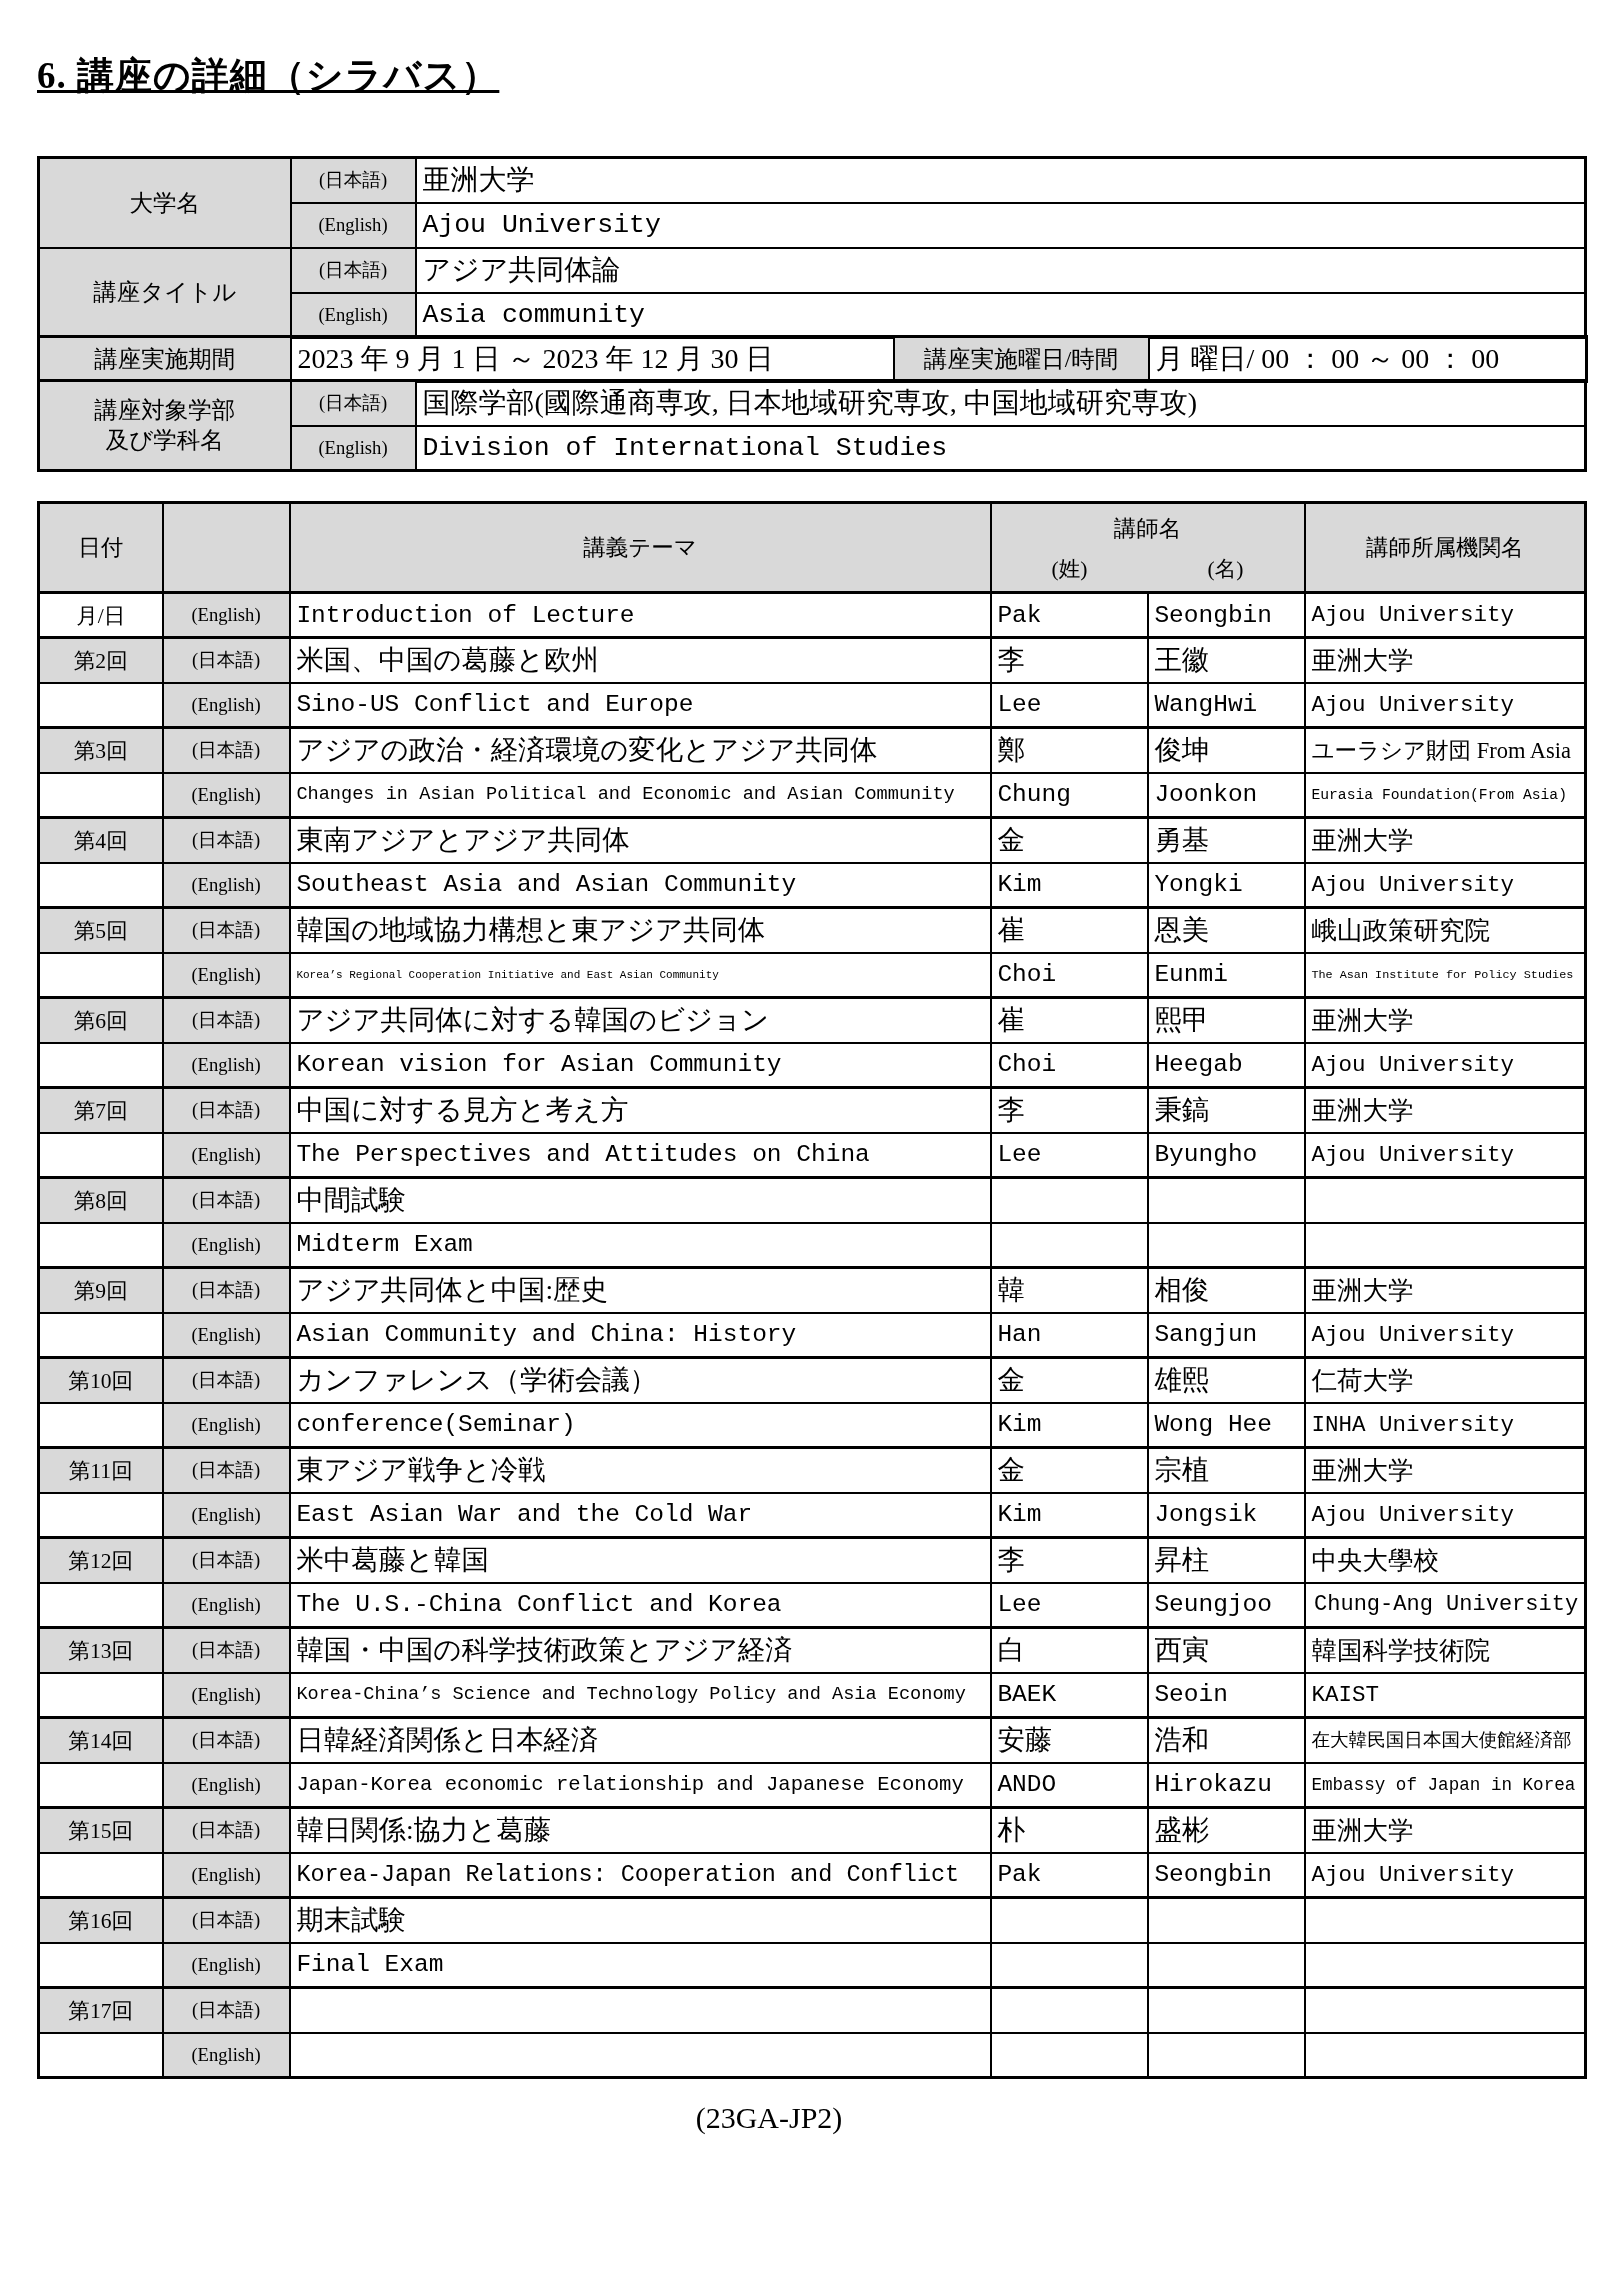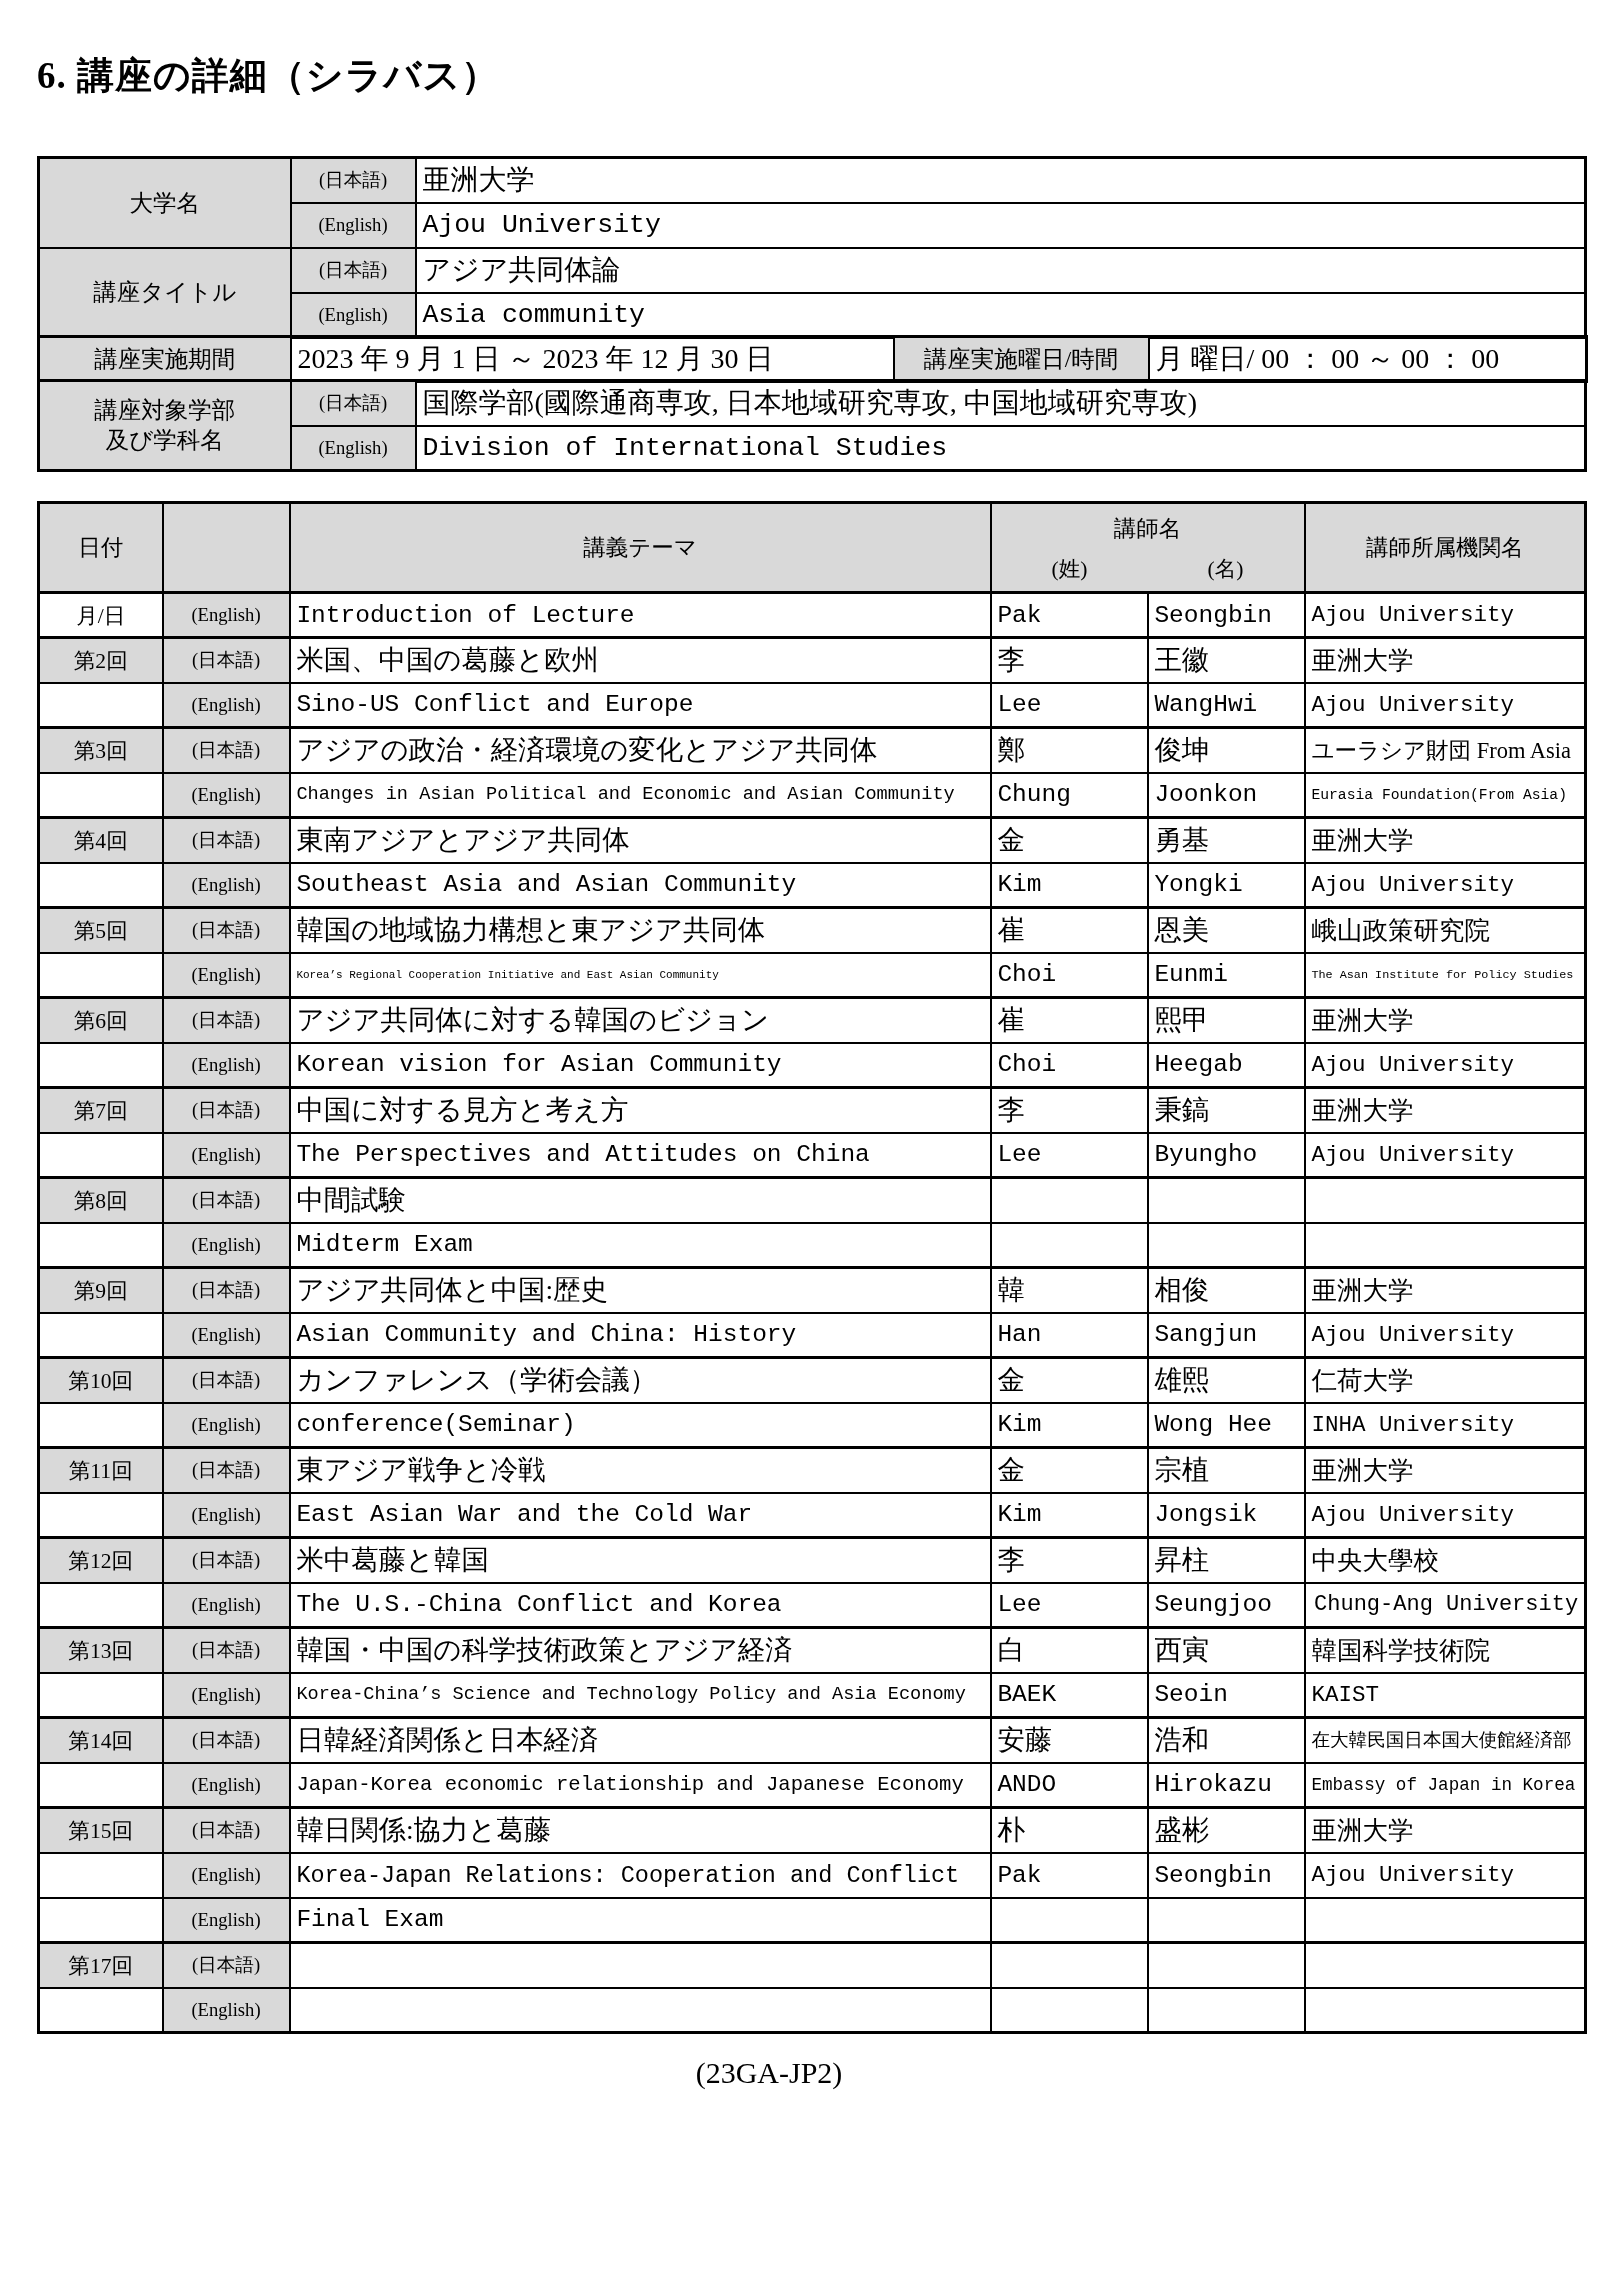--- a/index.html
+++ b/index.html
@@ -1,19 +1,19 @@
 <!DOCTYPE html>
 <html lang="ja"><head>
 <meta charset="utf-8">
 <style>
   html,body{margin:0;padding:0;background:#fff;}
   body{width:1621px;height:2292px;position:relative;color:#000;
        font-family:"Liberation Serif","DejaVu Serif",serif;}
   .sheet{width:1621px;height:2292px;overflow:hidden;}
-  .title{margin:51px 0 0 37px;font-size:37px;font-weight:bold;letter-spacing:1px;white-space:nowrap;}
+  .title{margin:51px 0 0 37px;font-size:37px;font-weight:bold;letter-spacing:1px;white-space:nowrap;text-decoration:underline;}
   table{border-collapse:collapse;table-layout:fixed;width:1548px;margin-left:37px;
         border:3.9px solid #000;}
   .info-b,.info-c,.info-d{margin-top:-3.9px;}
   td,th{border:2px solid #000;vertical-align:middle;white-space:nowrap;overflow:hidden;
         padding:0;height:45px;box-sizing:border-box;}
   .gray{background:#d9d9d9;}
   .c{text-align:center;}
   .lbl{font-size:23.5px;text-align:center;}
   .tag{font-size:18.6px;text-align:center;}
   .val{font-size:28px;text-align:left;padding:0 5.9px;}
@@ -382,20 +382,28 @@
   </tr>
   <tr class="r-en">
     <td class="date2"></td>
     <td class="gray tag">(English)</td>
     <td class="theme-en en-text fit" style="font-size: 23.5px;">Korea-Japan Relations: Cooperation and Conflict</td>
     <td class="name-en en-text fit">Pak</td>
     <td class="name-en en-text fit">Seongbin</td>
     <td class="org-en en-text fit">Ajou University</td>
   </tr>
 
+  <tr class="r-jp">
+    <td class="gray round">第16回</td>
+    <td class="gray tag">(日本語)</td>
+    <td class="theme-jp fit">期末試験</td>
+    <td class="name-jp fit"></td>
+    <td class="name-jp fit"></td>
+    <td class="org-jp fit"></td>
+  </tr>
   <tr class="r-en">
     <td class="date2"></td>
     <td class="gray tag">(English)</td>
     <td class="theme-en en-text fit">Final Exam</td>
     <td class="name-en en-text fit"></td>
     <td class="name-en en-text fit"></td>
     <td class="org-en en-text fit"></td>
   </tr>
 
   <tr class="r-jp">

